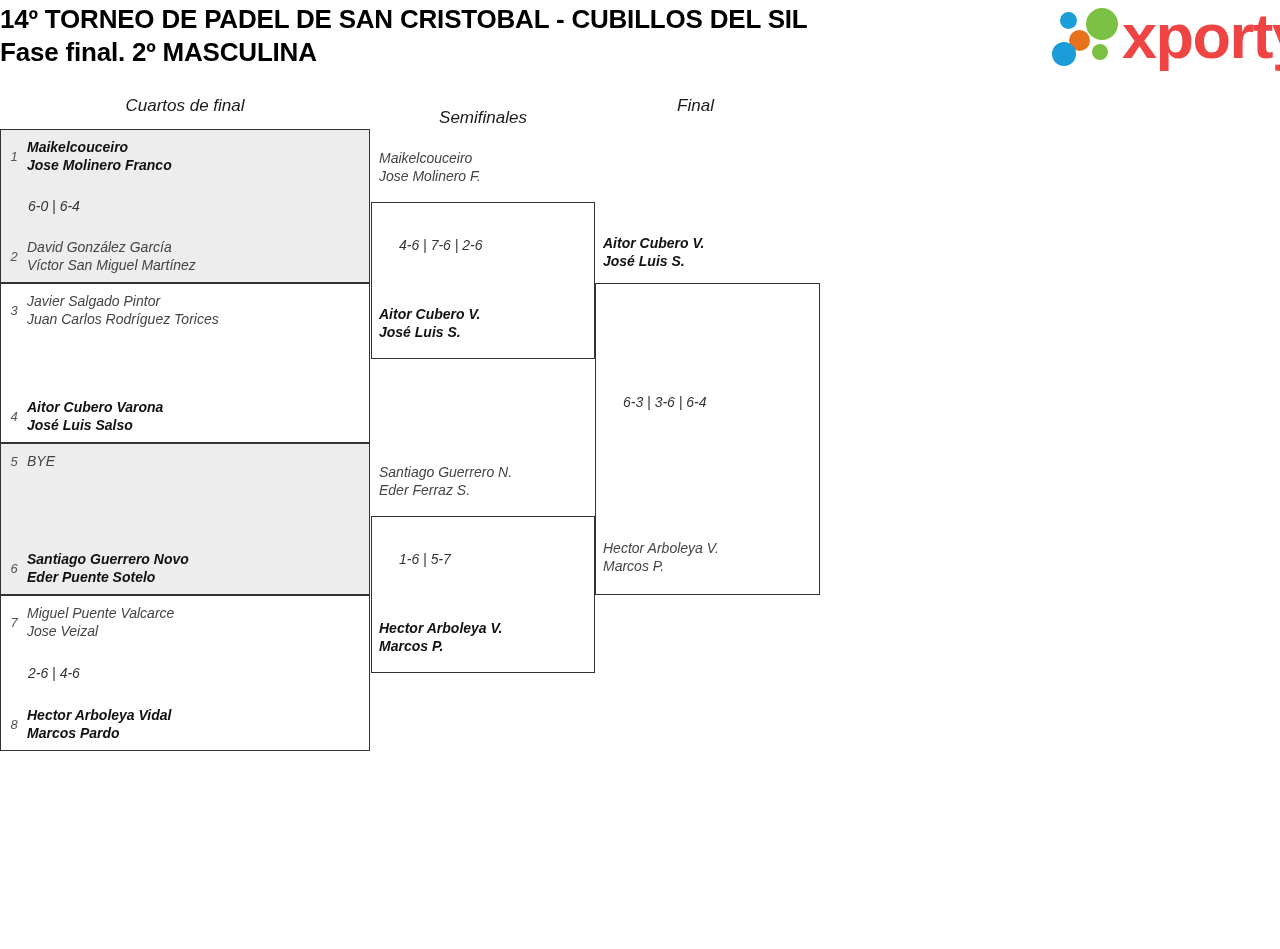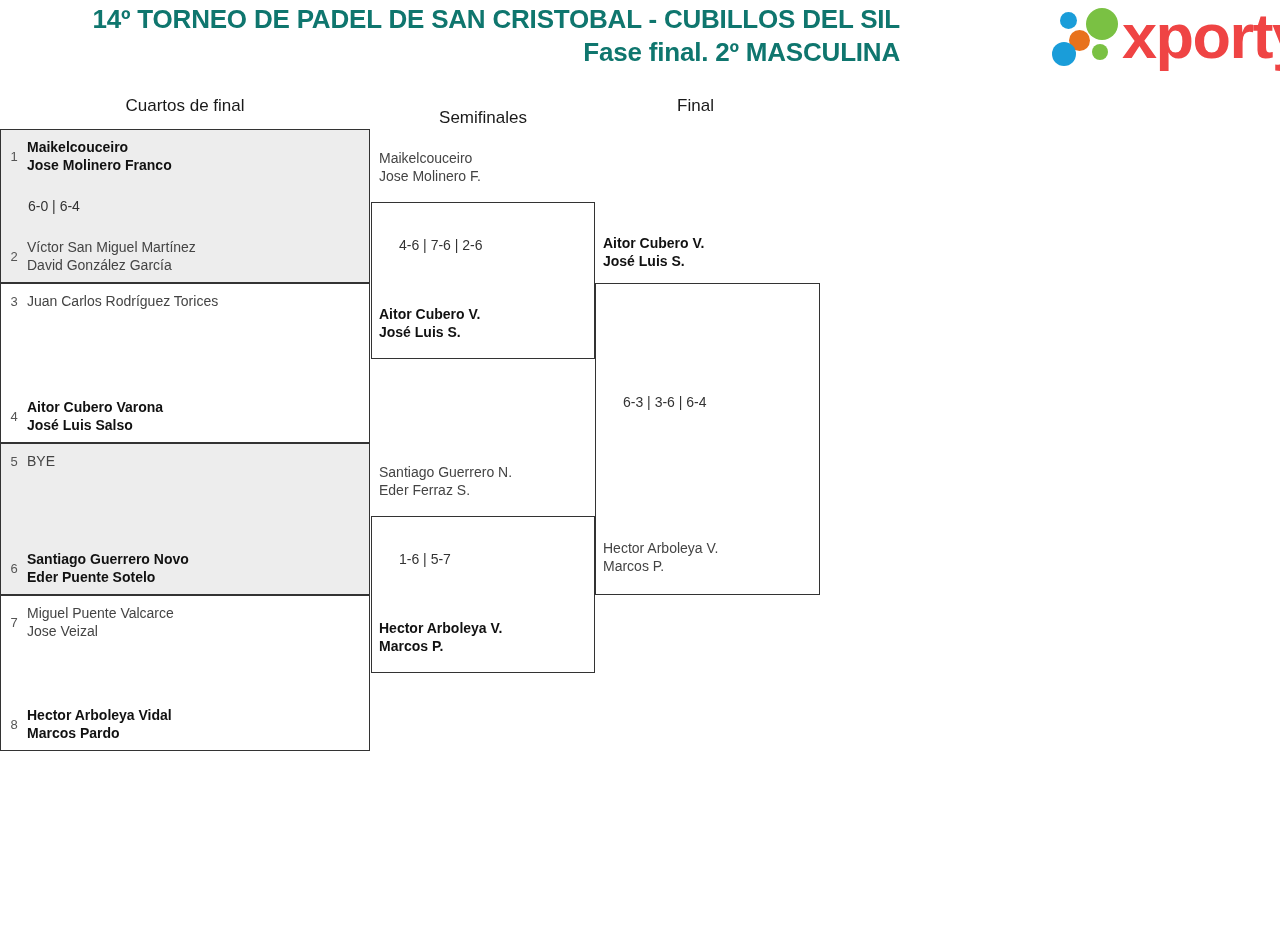--- a/index.html
+++ b/index.html
@@ -28,23 +28,22 @@
   #title-block {
     position: absolute;
     left: 0; top: 0;
     width: 900px;
   }
   .title-line {
     font-size: 26px;
     font-weight: 700;
     letter-spacing: -0.2px;
     line-height: 33px;
-    color: #0f766e;
+    color: #000000;
     white-space: nowrap;
-    text-align: right;
   }
   #title-line-1 { margin-top: 3px; }
 
   
   #logo {
     position: absolute;
     left: 1052px; top: 5px;
     width: 224px;
     height: 62px;
   }
@@ -79,21 +78,21 @@
     white-space: nowrap;
   }
   #round-header-0 { left: 0px;   top: 96px; width: 370px; }
   #round-header-1 { left: 371px; top: 108px; width: 224px; }
   #round-header-2 { left: 583px; top: 96px; width: 225px; }
 
   
   #bracket {
     position: absolute;
     left: 0; top: 0;
-    width: 1280px; height: 949px;
+    width: 1280px; height: 949px; font-style: italic;
   }
 
   
   .match {
     position: absolute;
     border: 1px solid #333333;
   }
   .match.shaded { background: #ededed; }
   .match.plain  { background: #ffffff; }
 
@@ -208,30 +207,31 @@
       <span class="seed">1</span>
       <span class="names">
         <div class="pname">Maikelcouceiro</div>
         <div class="pname">Jose Molinero Franco</div>
       </span>
     </div>
     <div class="score">6-0 | 6-4</div>
     <div class="team team-bottom loser">
       <span class="seed">2</span>
       <span class="names">
+        <div class="pname">David González García</div>
         <div class="pname">Víctor San Miguel Martínez</div>
-        <div class="pname">David González García</div>
       </span>
     </div>
   </div>
 
   <div class="match r1 plain" id="match-r1-1">
     <div class="team team-top loser">
       <span class="seed">3</span>
       <span class="names">
+        <div class="pname">Javier Salgado Pintor</div>
         <div class="pname">Juan Carlos Rodríguez Torices</div>
       </span>
     </div>
     <div class="team team-bottom winner">
       <span class="seed">4</span>
       <span class="names">
         <div class="pname">Aitor Cubero Varona</div>
         <div class="pname">José Luis Salso</div>
       </span>
     </div>
@@ -256,20 +256,21 @@
   </div>
 
   <div class="match r1 plain" id="match-r1-3">
     <div class="team team-top loser">
       <span class="seed">7</span>
       <span class="names">
         <div class="pname">Miguel Puente Valcarce</div>
         <div class="pname">Jose Veizal</div>
       </span>
     </div>
+    <div class="score">2-6 | 4-6</div>
     <div class="team team-bottom winner">
       <span class="seed">8</span>
       <span class="names">
         <div class="pname">Hector Arboleya Vidal</div>
         <div class="pname">Marcos Pardo</div>
       </span>
     </div>
   </div>
 
   <div class="match r2 plain" id="match-r2-0">

